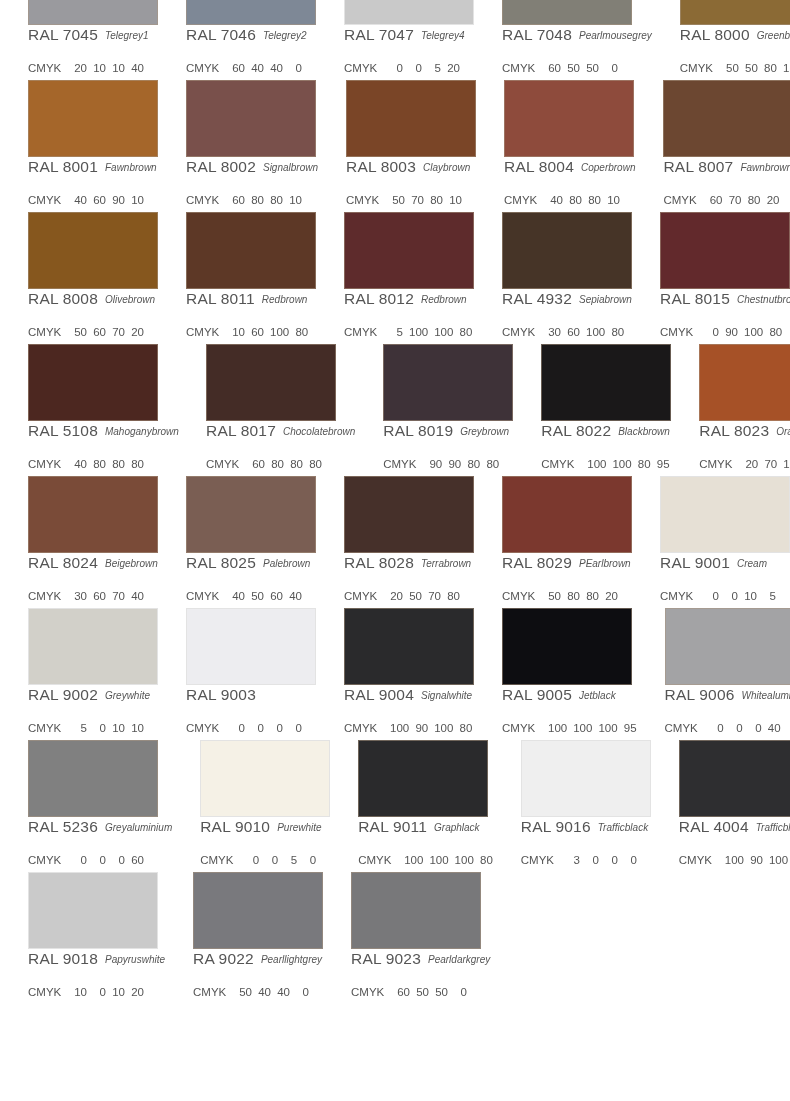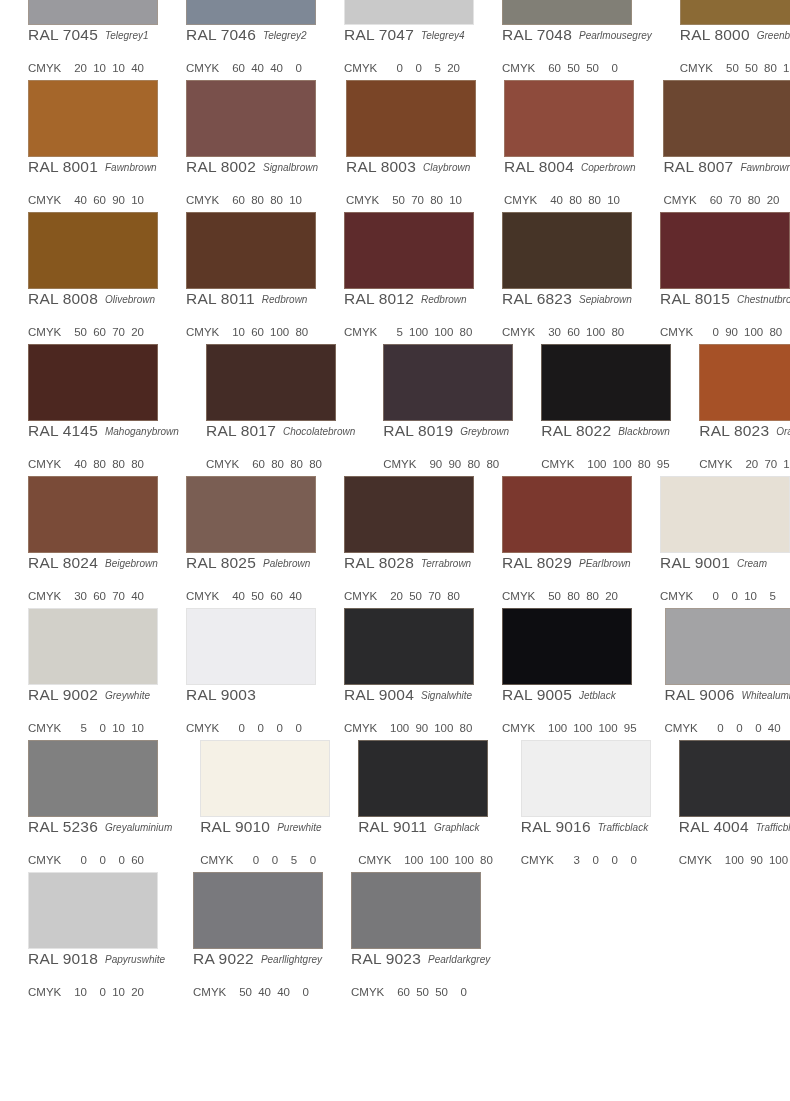--- a/index.html
+++ b/index.html
@@ -306,21 +306,21 @@
               <span>5</span>
               <span>100</span>
               <span>100</span>
               <span>80</span>
             </span>
           </div>
         </div>
         <div class="cell">
           <div class="swatch" style="background: rgb(70, 52, 39);"></div>
           <div class="label-line">
-            <span class="ral-code">RAL 6823</span>
+            <span class="ral-code">RAL 4932</span>
             <span class="ral-name">Sepiabrown</span>
           </div>
           <div class="cmyk-line">
             <span class="cmyk-label">CMYK</span>
             <span class="cmyk-vals">
               <span>30</span>
               <span>60</span>
               <span>100</span>
               <span>80</span>
             </span>
@@ -340,21 +340,21 @@
               <span>100</span>
               <span>80</span>
             </span>
           </div>
         </div>
       </div>
       <div class="row">
         <div class="cell">
           <div class="swatch" style="background: rgb(76, 39, 32);"></div>
           <div class="label-line">
-            <span class="ral-code">RAL 4145</span>
+            <span class="ral-code">RAL 5108</span>
             <span class="ral-name">Mahoganybrown</span>
           </div>
           <div class="cmyk-line">
             <span class="cmyk-label">CMYK</span>
             <span class="cmyk-vals">
               <span>40</span>
               <span>80</span>
               <span>80</span>
               <span>80</span>
             </span>

